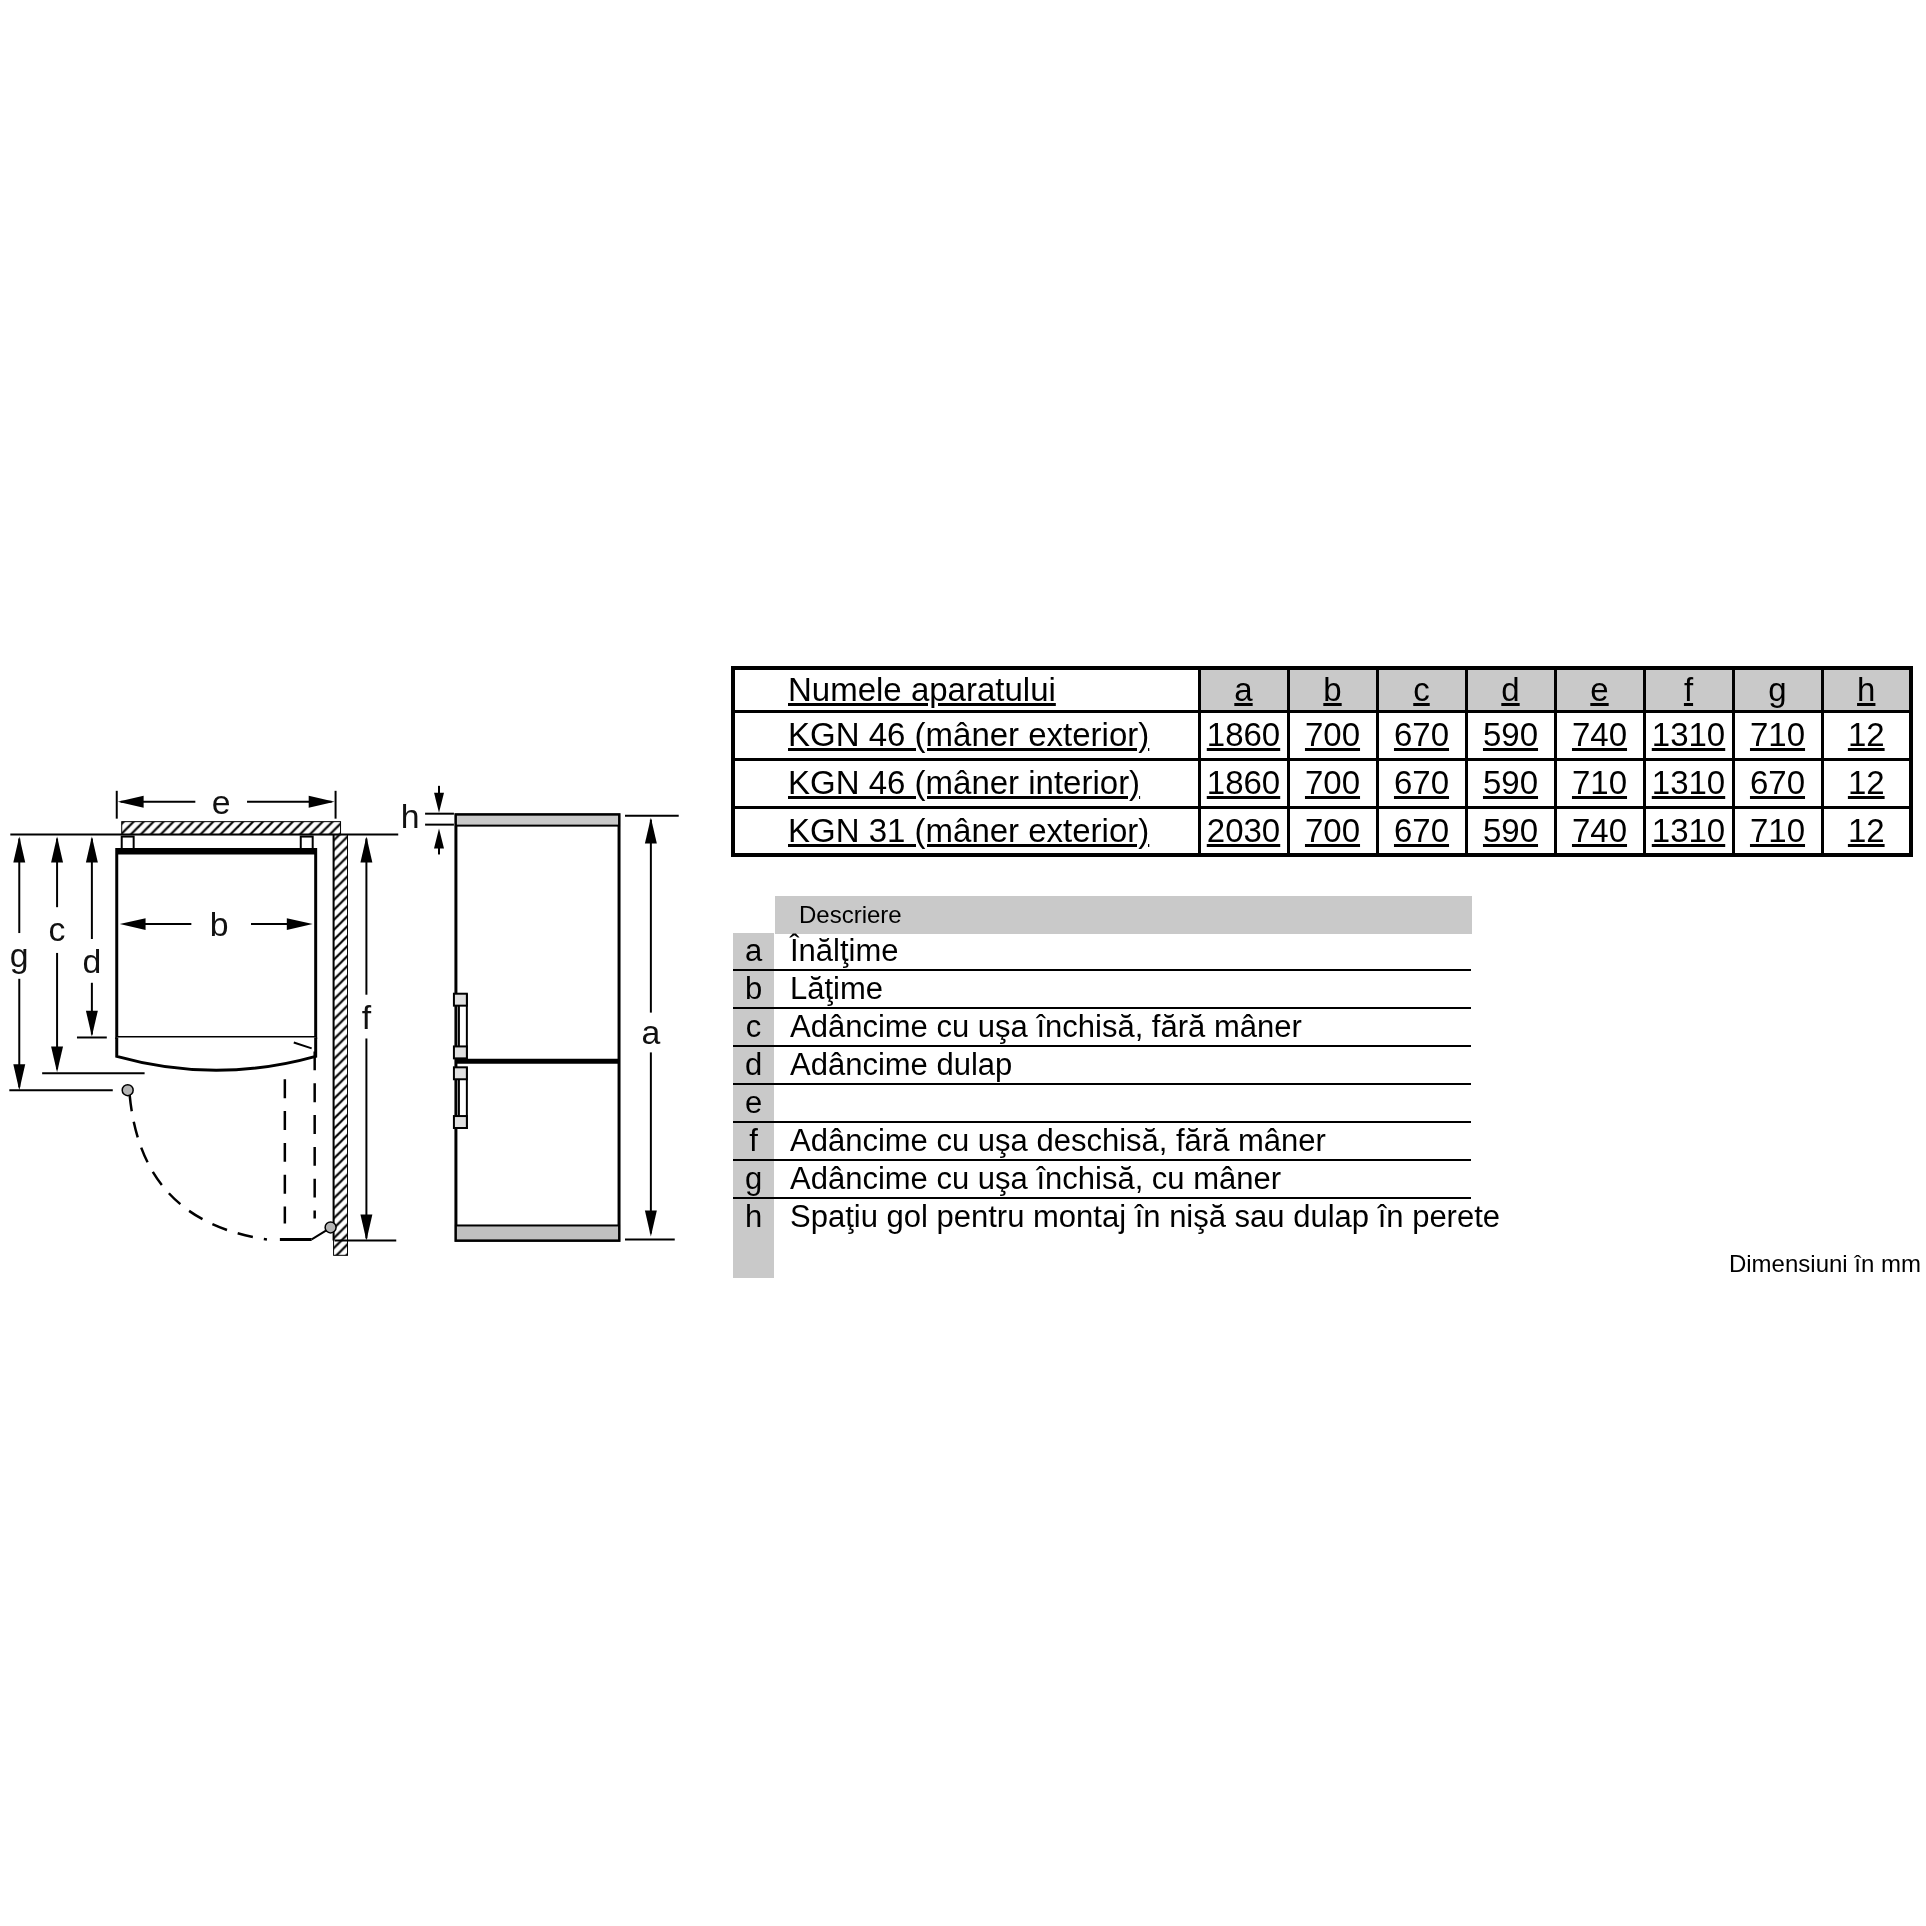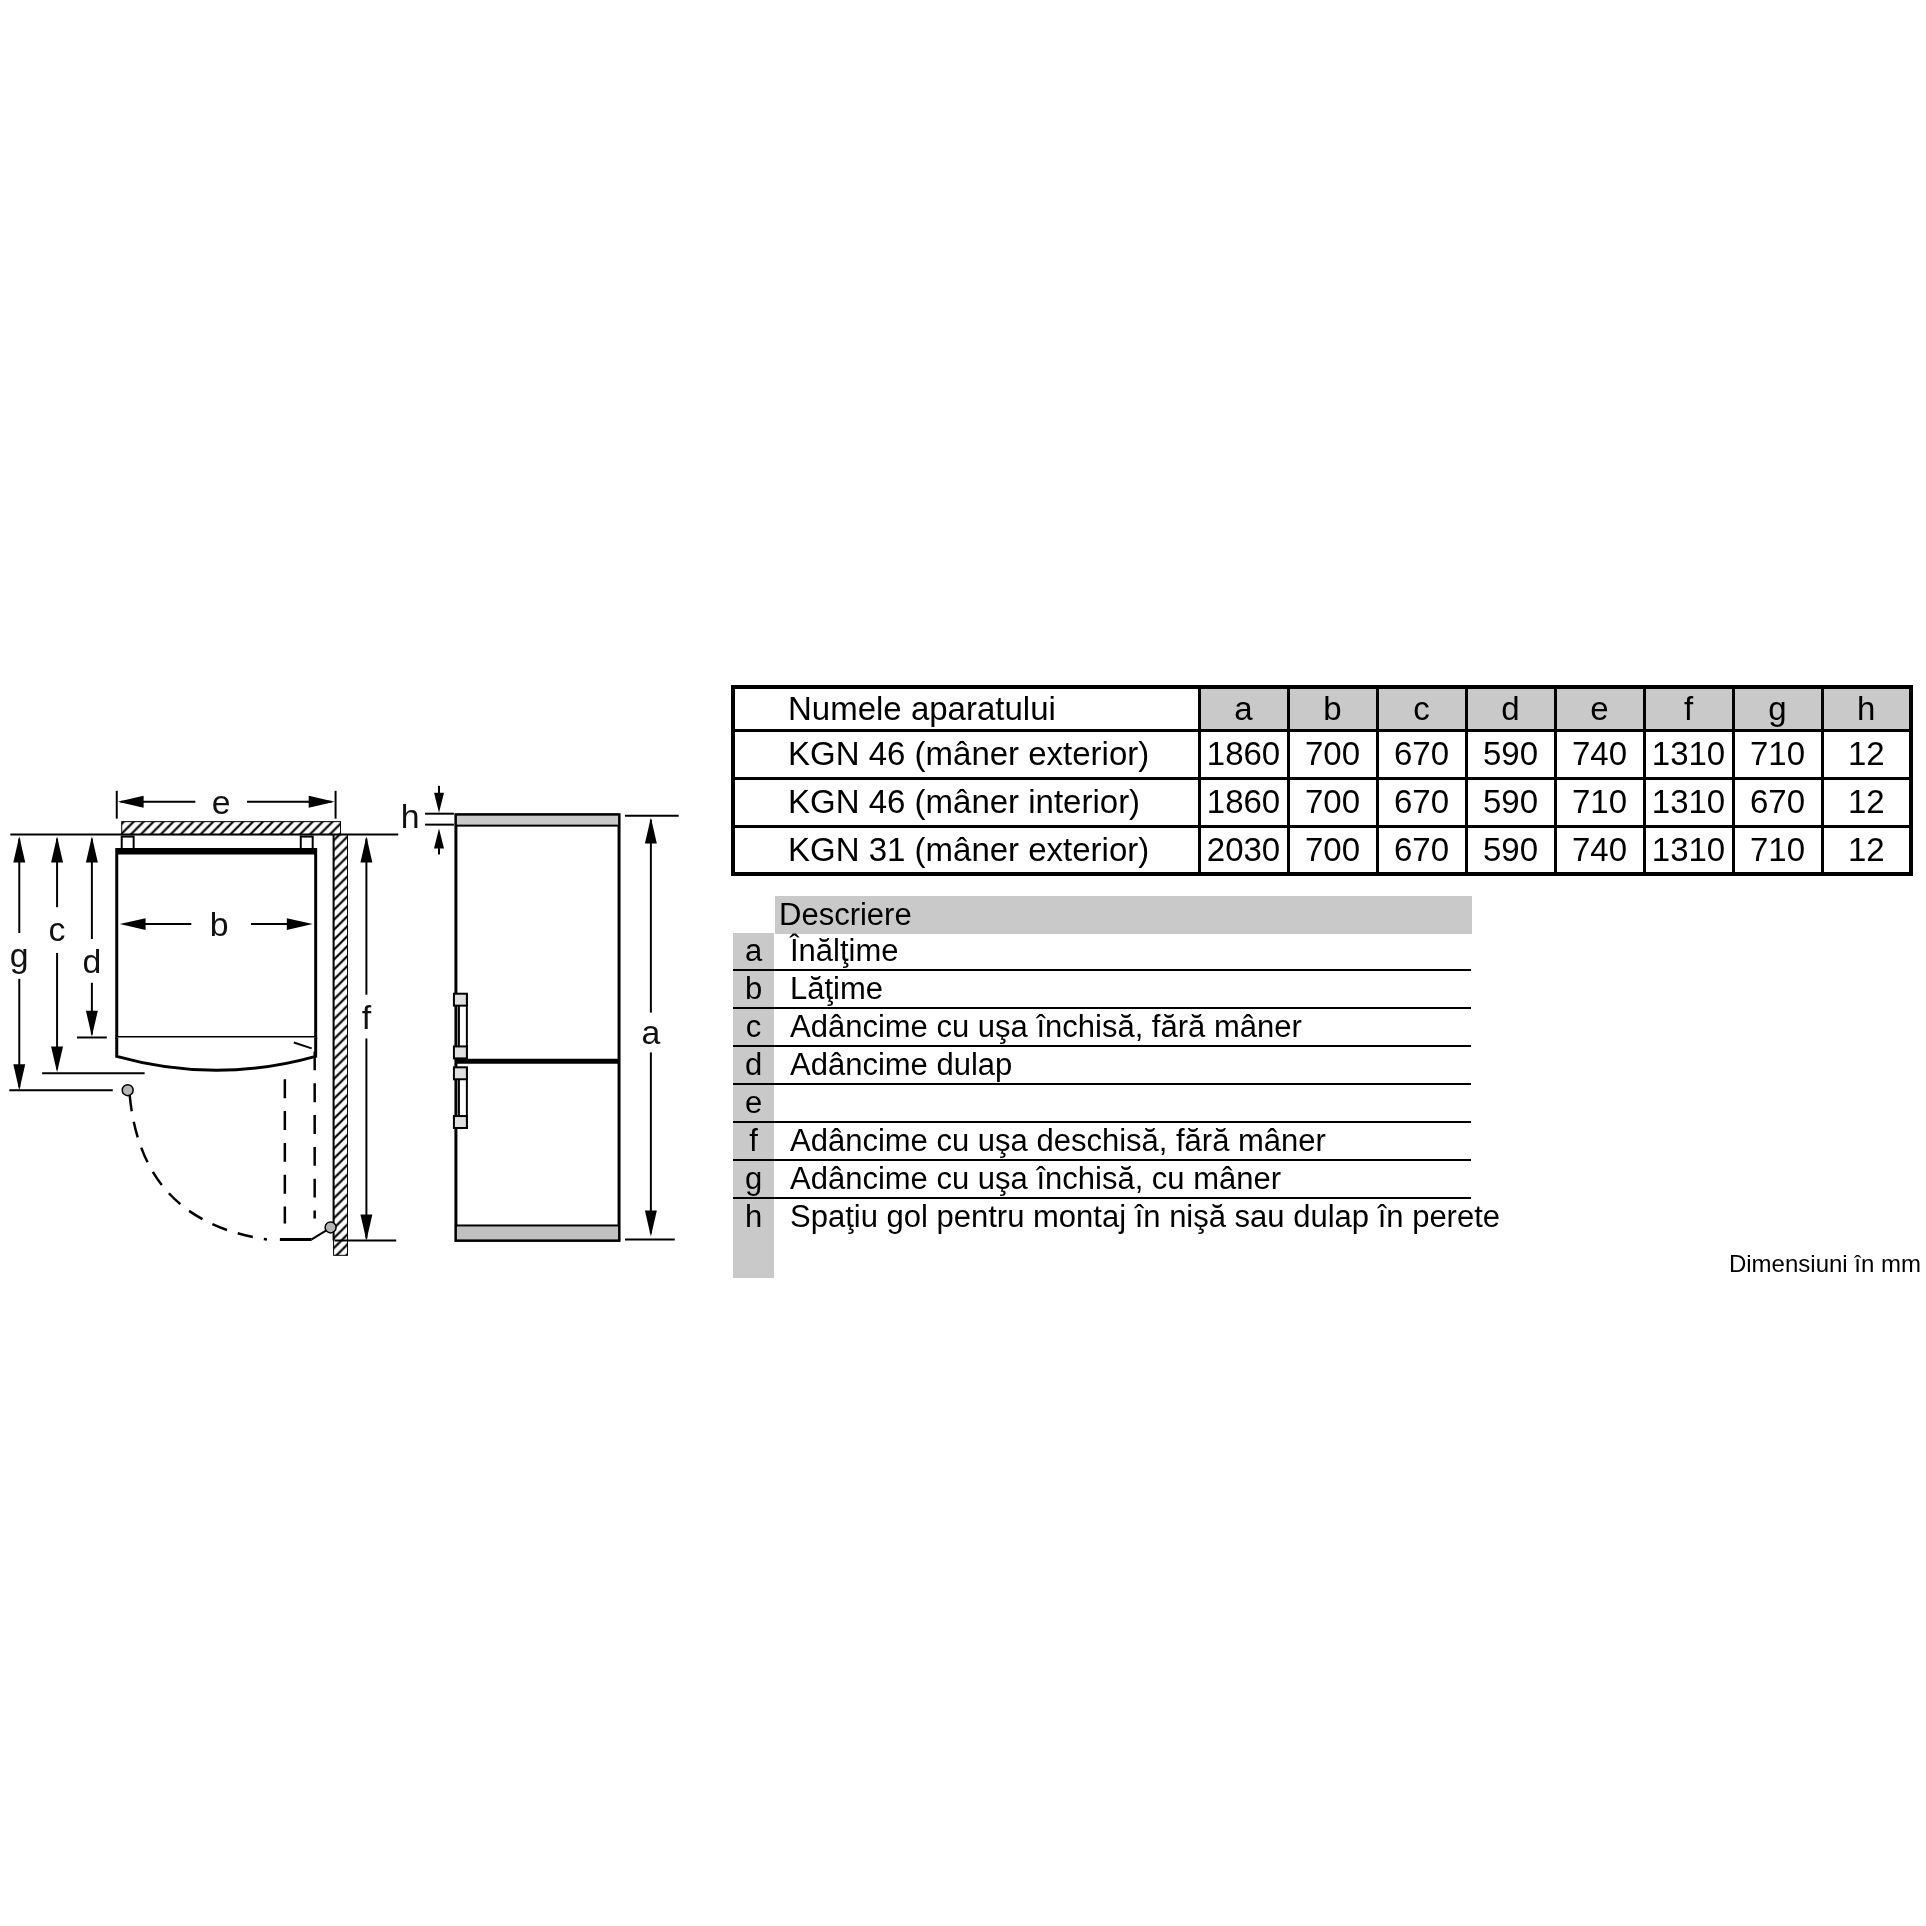--- a/index.html
+++ b/index.html
@@ -1,32 +1,32 @@
 <!DOCTYPE html>
 <html><head>
 <meta charset="utf-8">
 <style>
   html,body{margin:0;padding:0;background:#fff;}
   #canvas{position:relative;width:1926px;height:1926px;background:#ffffff;overflow:hidden;
           font-family:"Liberation Sans", sans-serif;color:#000;}
 
   
-  .spec-table{position:absolute;left:731px;top:685px;border-collapse:collapse;table-layout:fixed;
-              border:4px solid #000;font-size:33px;}
+  .spec-table{position:absolute;left:731px;top:666px;border-collapse:collapse;table-layout:fixed;
+              border:4px solid #000;font-size:33px;text-decoration:underline;}
   .spec-table td,.spec-table th{border:3px solid #000;padding:0;vertical-align:middle;
               white-space:nowrap;overflow:hidden;font-weight:normal;}
   .spec-table th.dim, .spec-table td.val{text-align:center;}
   .spec-table th.dim{background:#c9c9c9;}
   .spec-table .name{text-align:left;padding-left:53px;background:#fff;}
   .spec-table tr{height:48px;}
   .spec-table tr.head{height:43px;}
 
   
   .desc-bar{position:absolute;left:775px;top:896px;width:697px;height:38px;background:#c9c9c9;
-            font-size:31px;line-height:38px;padding-left:4px;box-sizing:border-box;}
+            font-size:24px;line-height:38px;padding-left:24px;box-sizing:border-box;}
   .letter-strip{position:absolute;left:733px;top:933px;width:41px;height:345px;background:#c9c9c9;}
   .desc-rows{position:absolute;left:733px;top:933px;width:738px;}
   .desc-row{display:flex;align-items:center;height:36px;border-bottom:2px solid #000;
             font-size:31px;}
   .desc-row:last-child{border-bottom:none;}
   .desc-key{flex:0 0 41px;text-align:center;}
   .desc-text{margin-left:16px;white-space:nowrap;}
 
   
   .units-note{position:absolute;left:1433px;top:1250px;width:488px;text-align:right;

